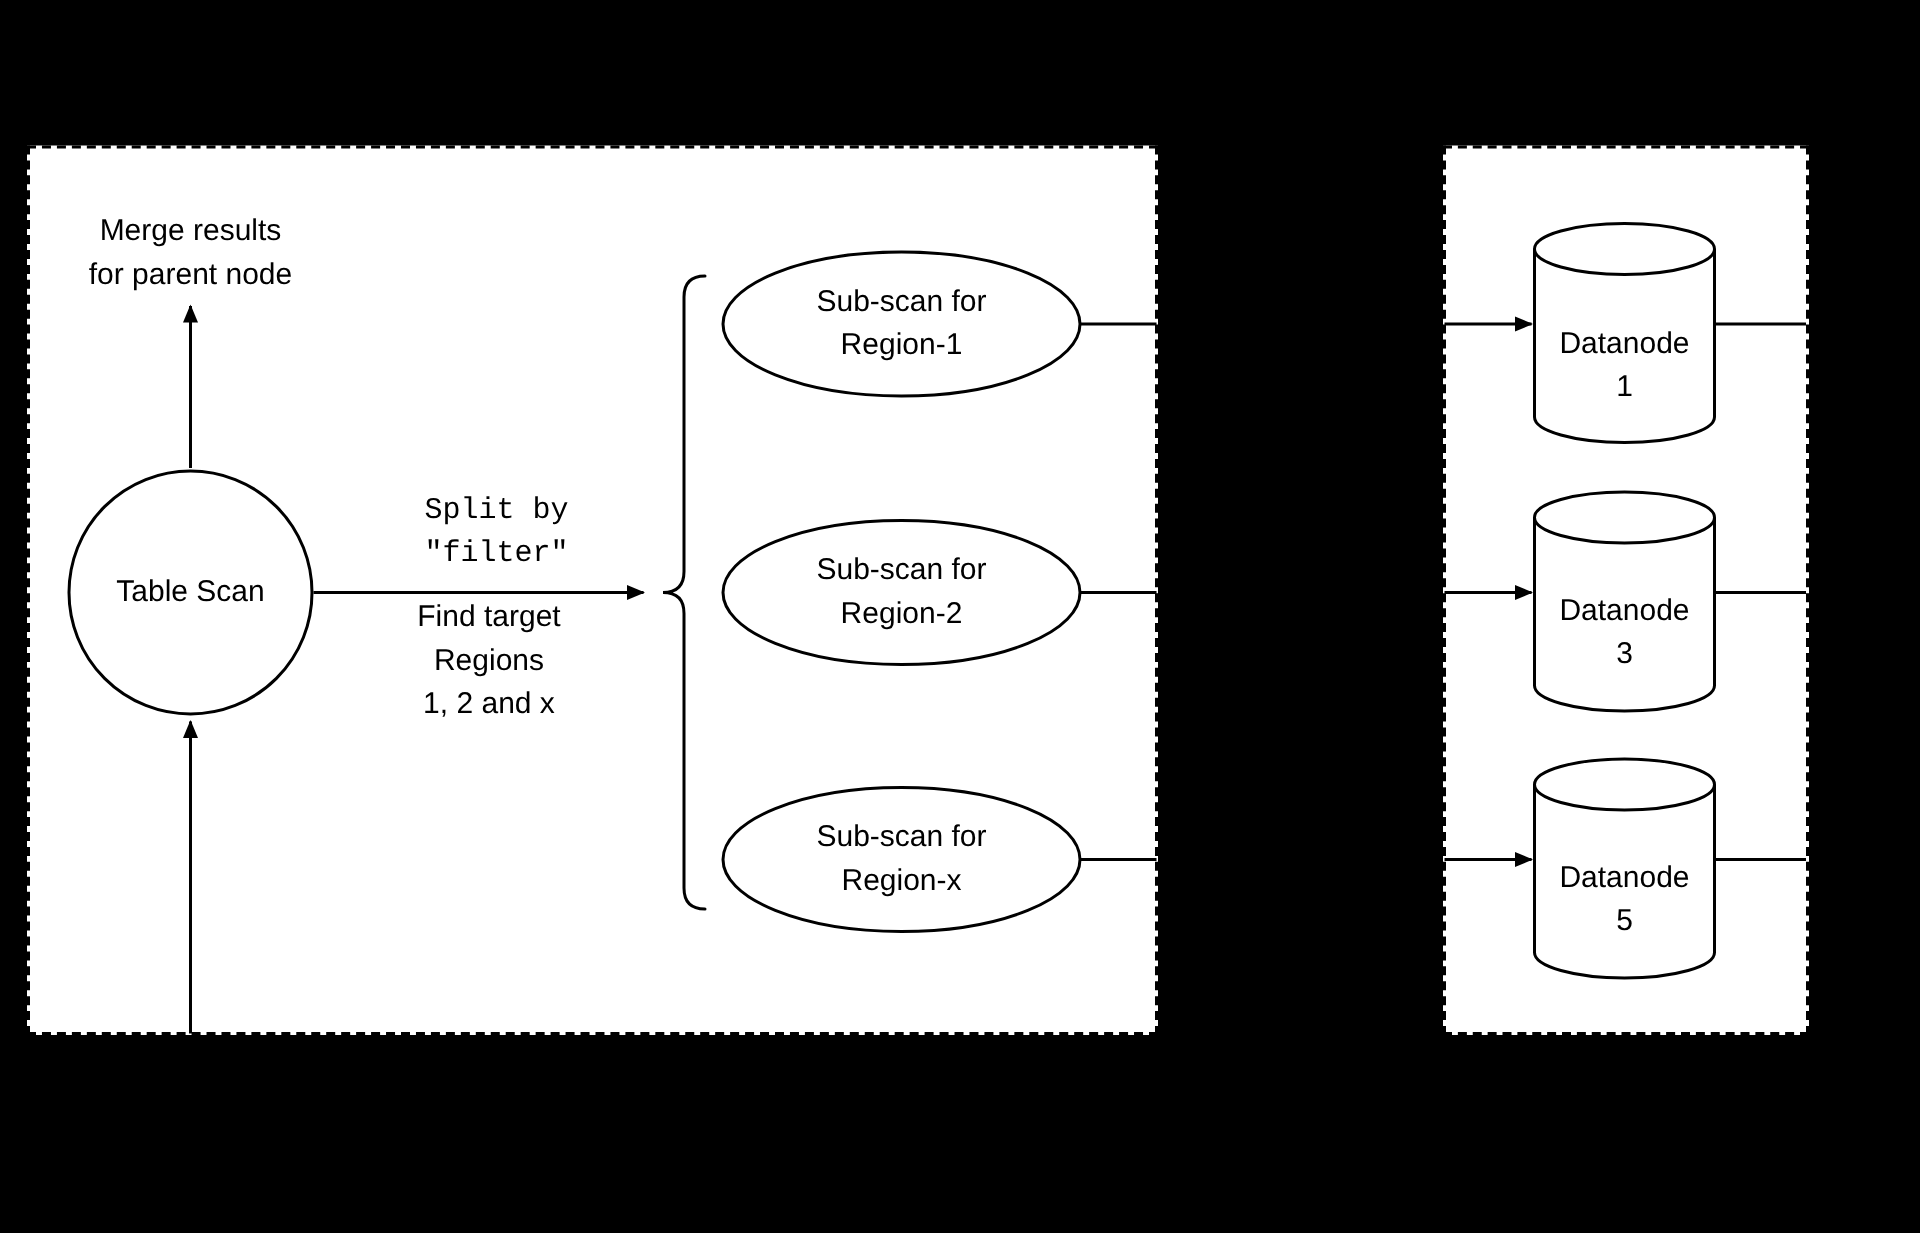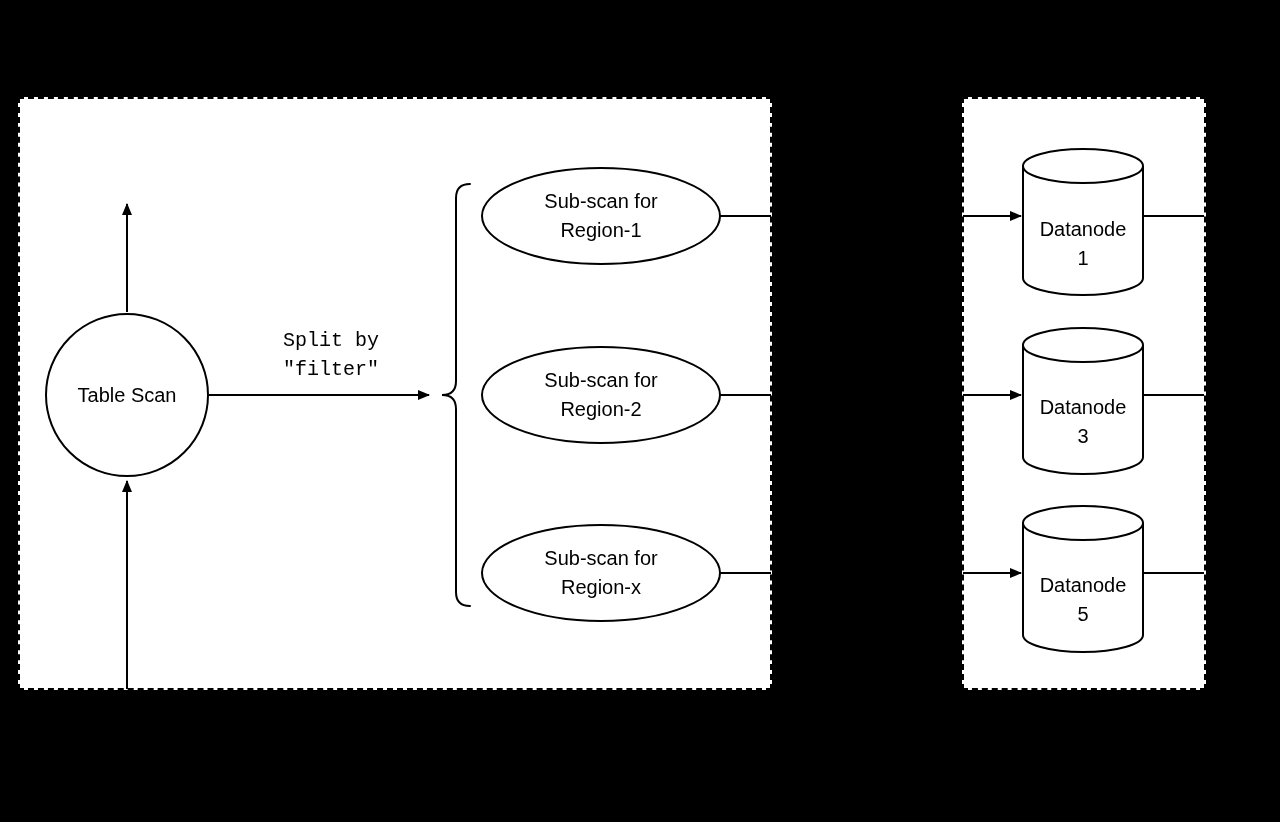--- a/index.html
+++ b/index.html
@@ -101,26 +101,31 @@
     <g>
       <path d="M1023,345 L1023,457 A60,17 0 0 0 1143,457 L1143,345" fill="#ffffff" stroke="#000000" stroke-width="2"></path>
       <ellipse cx="1083" cy="345" rx="60" ry="17" fill="#ffffff" stroke="#000000" stroke-width="2"></ellipse>
     </g>
     <g>
       <path d="M1023,523 L1023,635 A60,17 0 0 0 1143,635 L1143,523" fill="#ffffff" stroke="#000000" stroke-width="2"></path>
       <ellipse cx="1083" cy="523" rx="60" ry="17" fill="#ffffff" stroke="#000000" stroke-width="2"></ellipse>
     </g>
   </svg>
 
+  <div class="lbl" style="left:127px; top:169px;">Merge results
+for parent node</div>
 
   <div class="lbl" style="left:127px; top:395px;">Table Scan</div>
 
   <div class="lbl" style="left:331px; top:355px;font-family:Liberation Mono, monospace;">Split by
 "filter"</div>
 
+  <div class="lbl" style="left:326px; top:441px;">Find target
+Regions
+1, 2 and x</div>
 
   <div class="lbl" style="left:601px; top:216px;">Sub-scan for
 Region-1</div>
 
   <div class="lbl" style="left:601px; top:395px;">Sub-scan for
 Region-2</div>
 
   <div class="lbl" style="left:601px; top:573px;">Sub-scan for
 Region-x</div>
 

